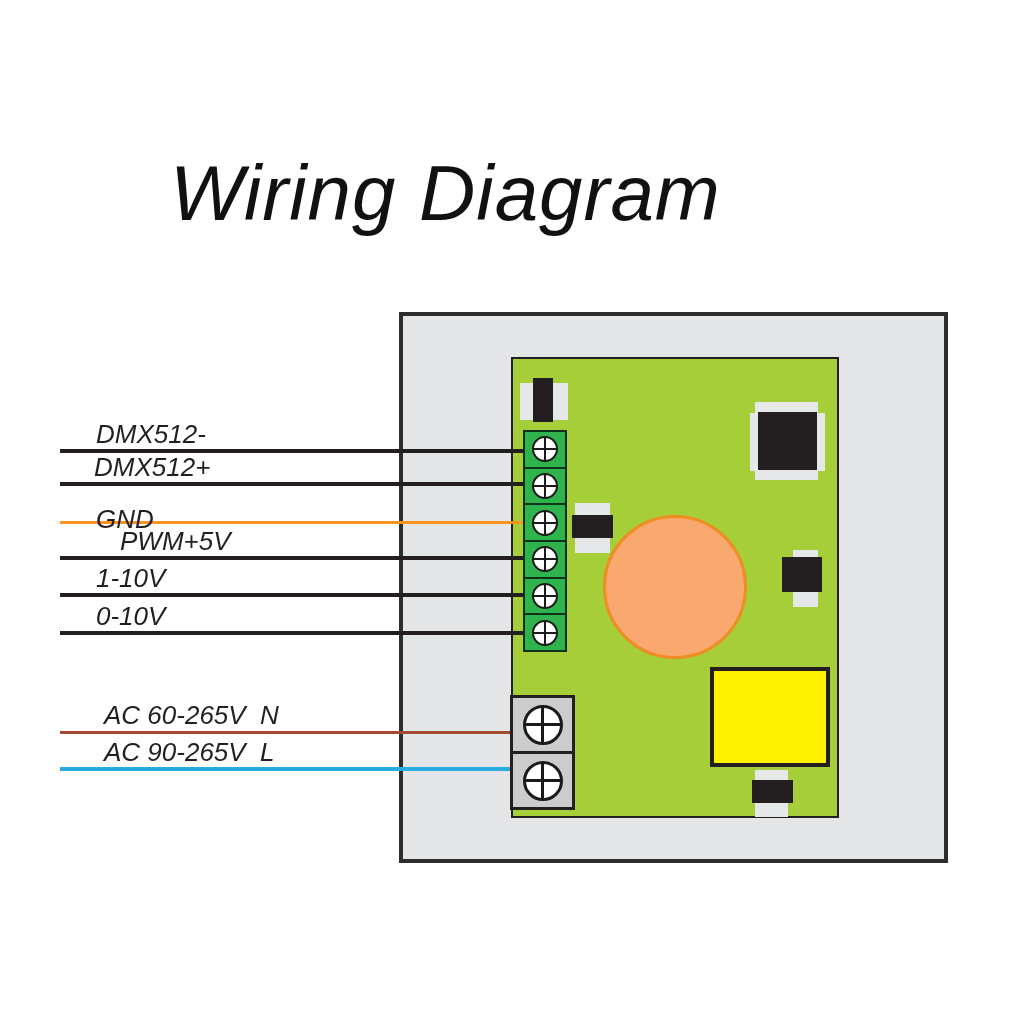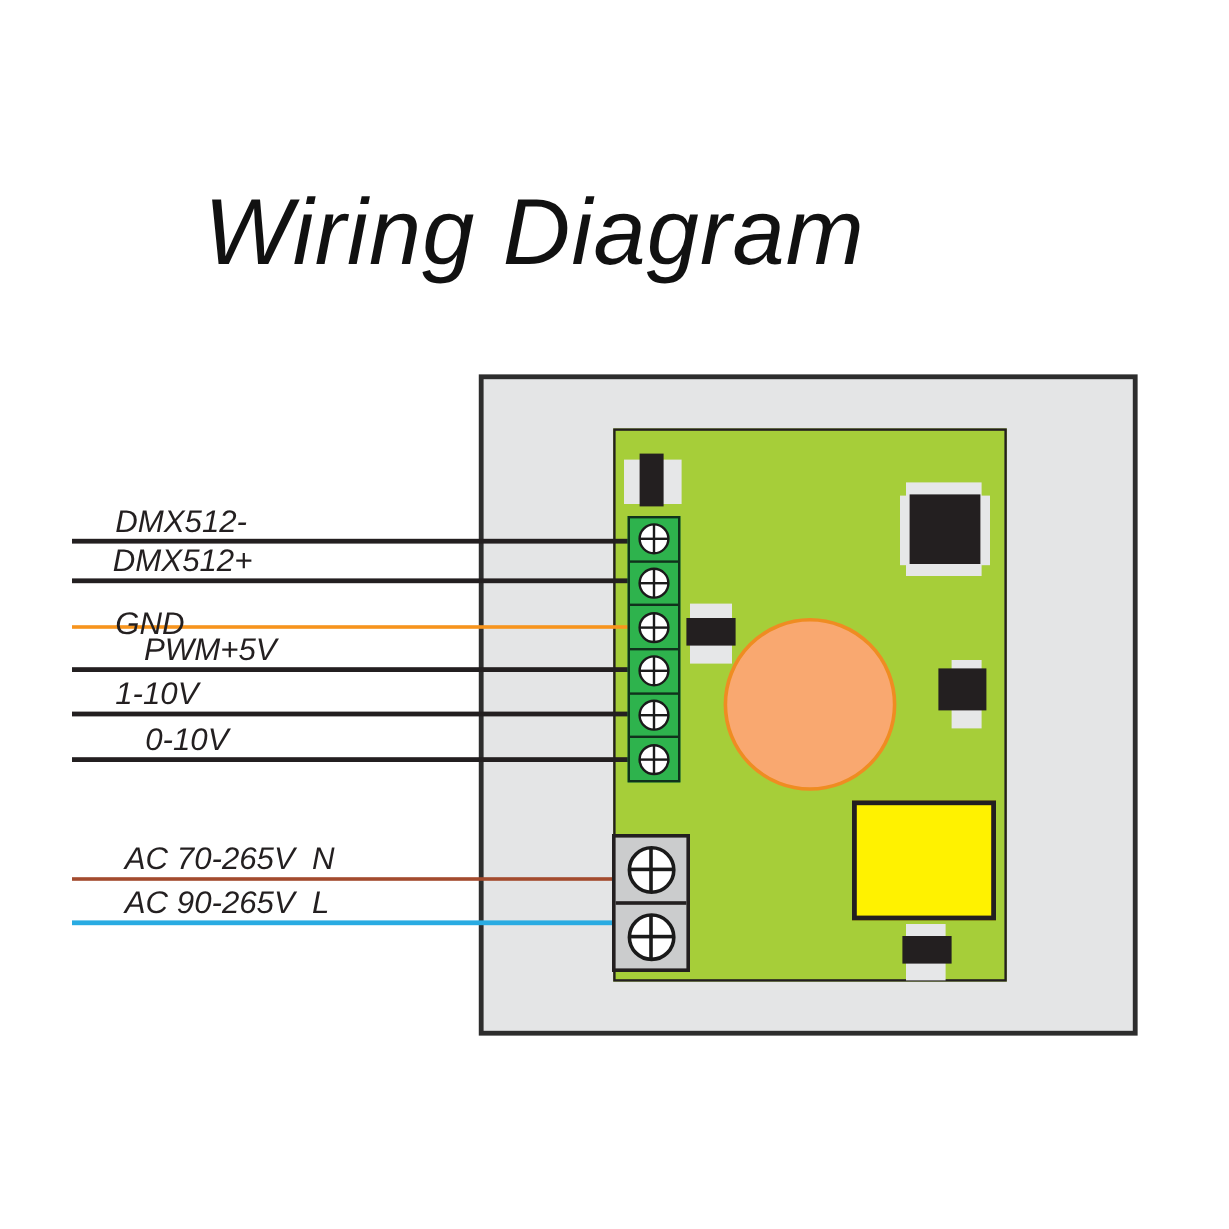--- a/index.html
+++ b/index.html
@@ -96,23 +96,23 @@
 <div class="abs wire" style="left:60px;top:631px;width:465px;"></div>
 
 <div class="abs wire wire-brown" style="left:60px;top:731px;width:452px;"></div>
 <div class="abs wire wire-blue" style="left:60px;top:767px;width:452px;"></div>
 
 <div class="abs wlabel" style="left:96px;top:419px;text-align:center;">DMX512-</div>
 <div class="abs wlabel" style="left:94px;top:452px;">DMX512+</div>
 <div class="abs wlabel" style="left:96px;top:504px;">GND</div>
 <div class="abs wlabel" style="left:96px;top:526px;margin-left:24px;">PWM+5V</div>
 <div class="abs wlabel" style="left:96px;top:563px;text-align:right;">1-10V</div>
-<div class="abs wlabel" style="left:96px;top:601px;margin-left:25px;">0-10V</div>
+<div class="abs wlabel" style="left:96px;top:601px;">0-10V</div>
 
-<div class="abs wlabel" style="left:104px;top:700px;">AC 70-265V  N</div>
+<div class="abs wlabel" style="left:104px;top:700px;">AC 60-265V  N</div>
 <div class="abs wlabel" style="left:104px;top:737px;">AC 90-265V  L</div>
 
 <div class="abs" id="sig-block">
   <div class="cell">
       <span class="screw s"></span>
     </div>
   <div class="cell">
       <span class="screw s"></span>
     </div>
   <div class="cell">

